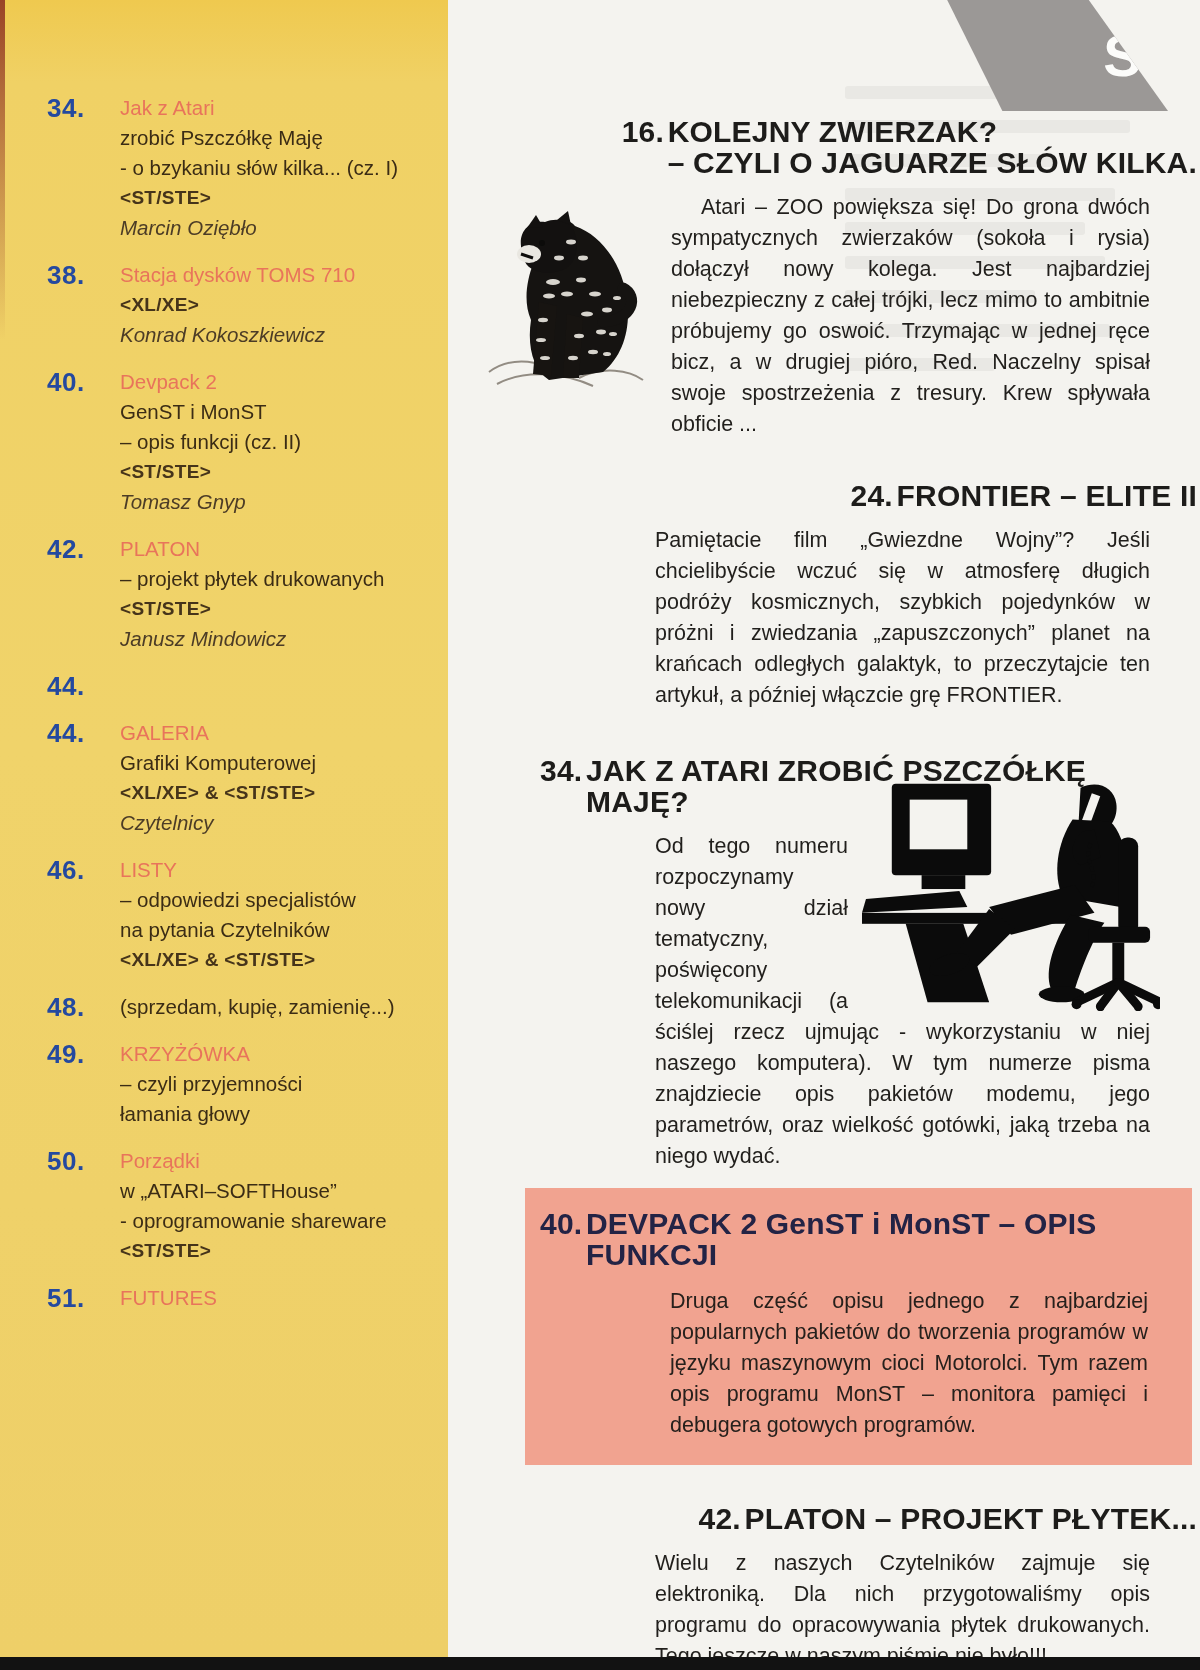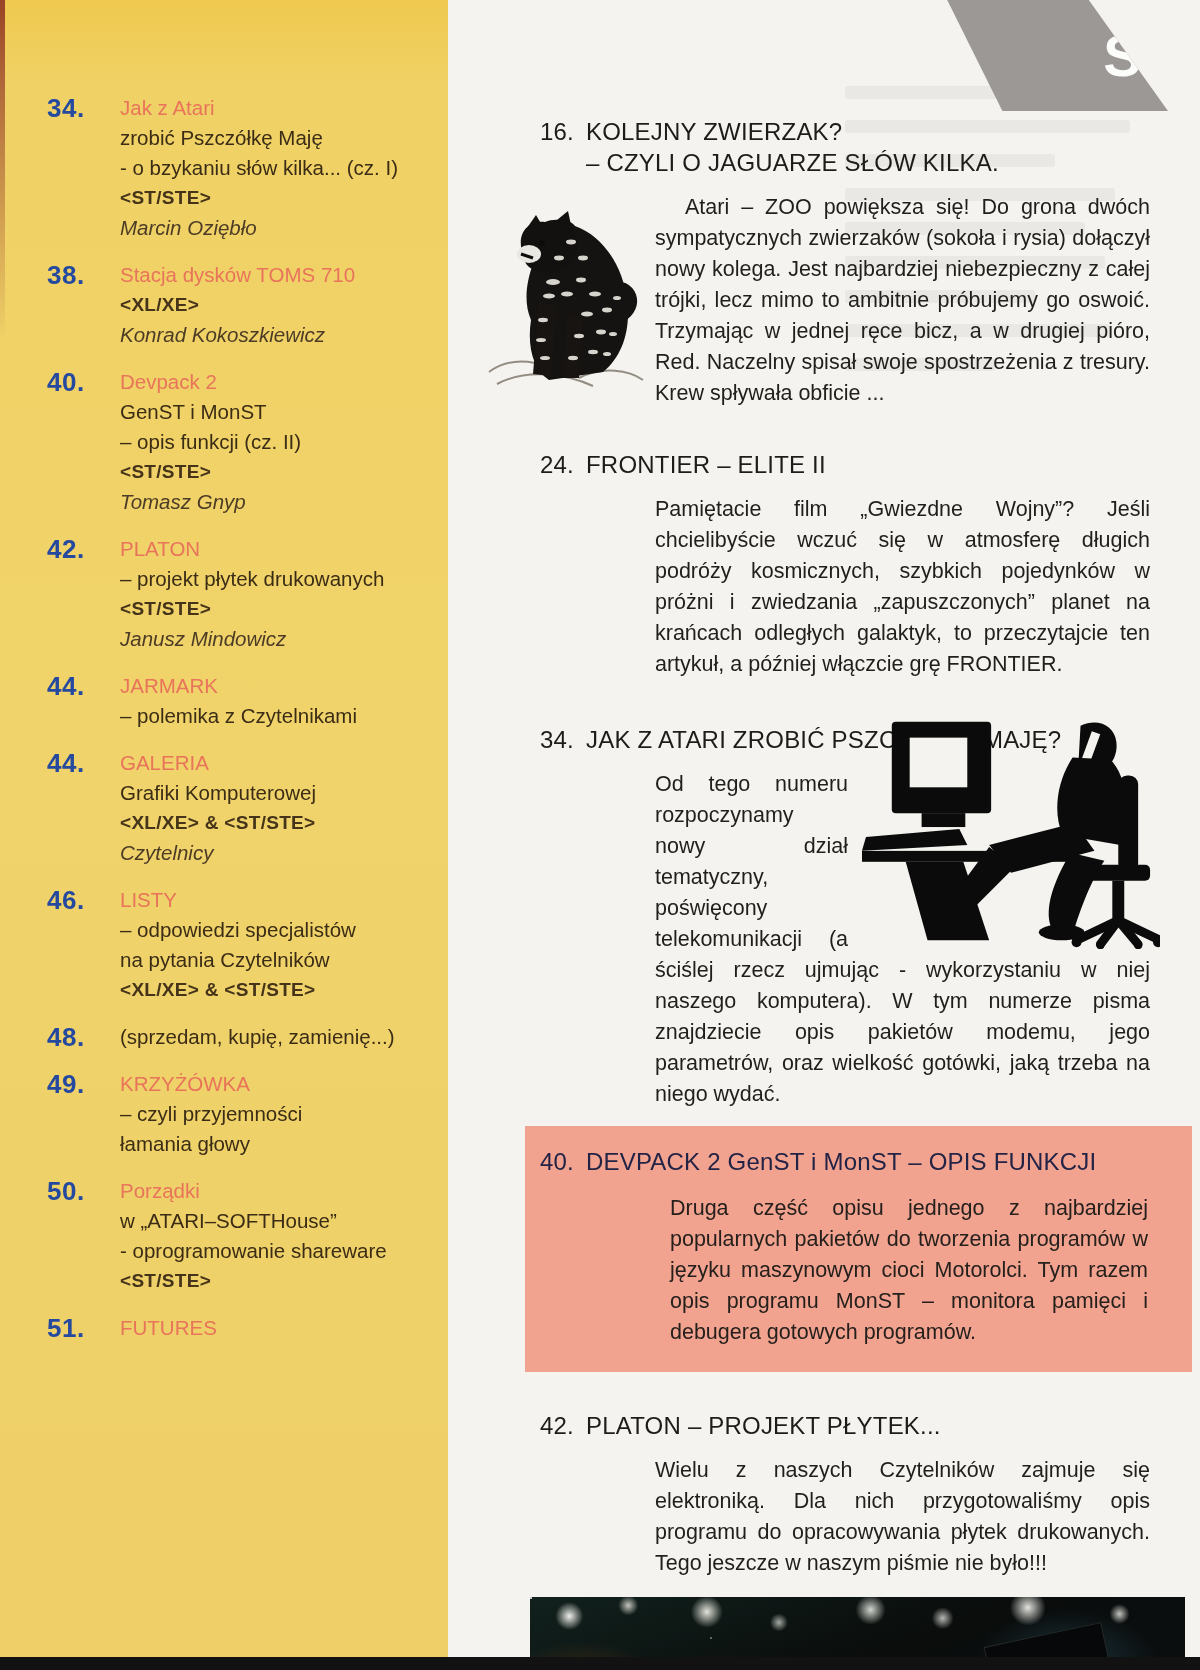--- a/index.html
+++ b/index.html
@@ -37,29 +37,29 @@
   }
   .logo-st span { color:#fcfcfa; font-size:57px; font-weight:800; letter-spacing:2px; padding-left:18px; }
 
   
   .ghost { position:absolute; left:845px; top:86px; width:295px; }
   .ghost div { height:13px; margin-bottom:21px; background:rgba(95,88,78,.065); border-radius:3px; }
 
   
   .features { position:absolute; left:525px; top:0; width:672px; }
   .fh {
-    display:flex; font-size:24px; font-weight:400; color:#1d1c1a;
-    line-height:31px; margin-left:15px; letter-spacing:.2px;
+    display:flex; font-size:30px; font-weight:700; color:#1d1c1a;
+    line-height:31px; margin-left:15px; letter-spacing:.2px;justify-content:flex-end;
   }
   .fh-num { flex:none; width:46px; }
   .fbody {
     position:relative; margin:14px 0 0 130px; width:495px;
     font-size:21.5px; line-height:31px; color:#211f1c; text-align:justify;
   }
-  .indent > span { display:block; text-indent:30px; }
+  .indent > span { display:block; text-indent:30px;margin-left:16px; }
   .sec-16 { margin-top:116px; }
   .sec-24 { margin-top:40px; }
   .sec-34 { margin-top:44px; }
   .sec-42 { margin-top:38px; }
 
   .jaguar { position:absolute; left:-172px; top:10px; width:166px; height:196px; }
 
   .telecom-float { float:right; width:298px; height:234px; margin:-54px -10px 4px 14px; }
 
   .pinkbox {
@@ -149,24 +149,20 @@
       <div class="toc-content">
         <div class="toc-title">PLATON</div>
         <div class="toc-line">– projekt płytek drukowanych</div>
         <div class="toc-tag">&lt;ST/STE&gt;</div>
         <div class="toc-author">Janusz Mindowicz</div>
       </div>
     </div>
 
     <div class="toc-entry">
       <div class="toc-num">44.</div>
-      <div class="toc-content">
-        <div class="toc-title">JARMARK</div>
-        <div class="toc-line">– polemika z Czytelnikami</div>
-      </div>
     </div>
 
     <div class="toc-entry">
       <div class="toc-num">44.</div>
       <div class="toc-content">
         <div class="toc-title">GALERIA</div>
         <div class="toc-line">Grafiki Komputerowej</div>
         <div class="toc-tag">&lt;XL/XE&gt; &amp; &lt;ST/STE&gt;</div>
         <div class="toc-author">Czytelnicy</div>
       </div>

